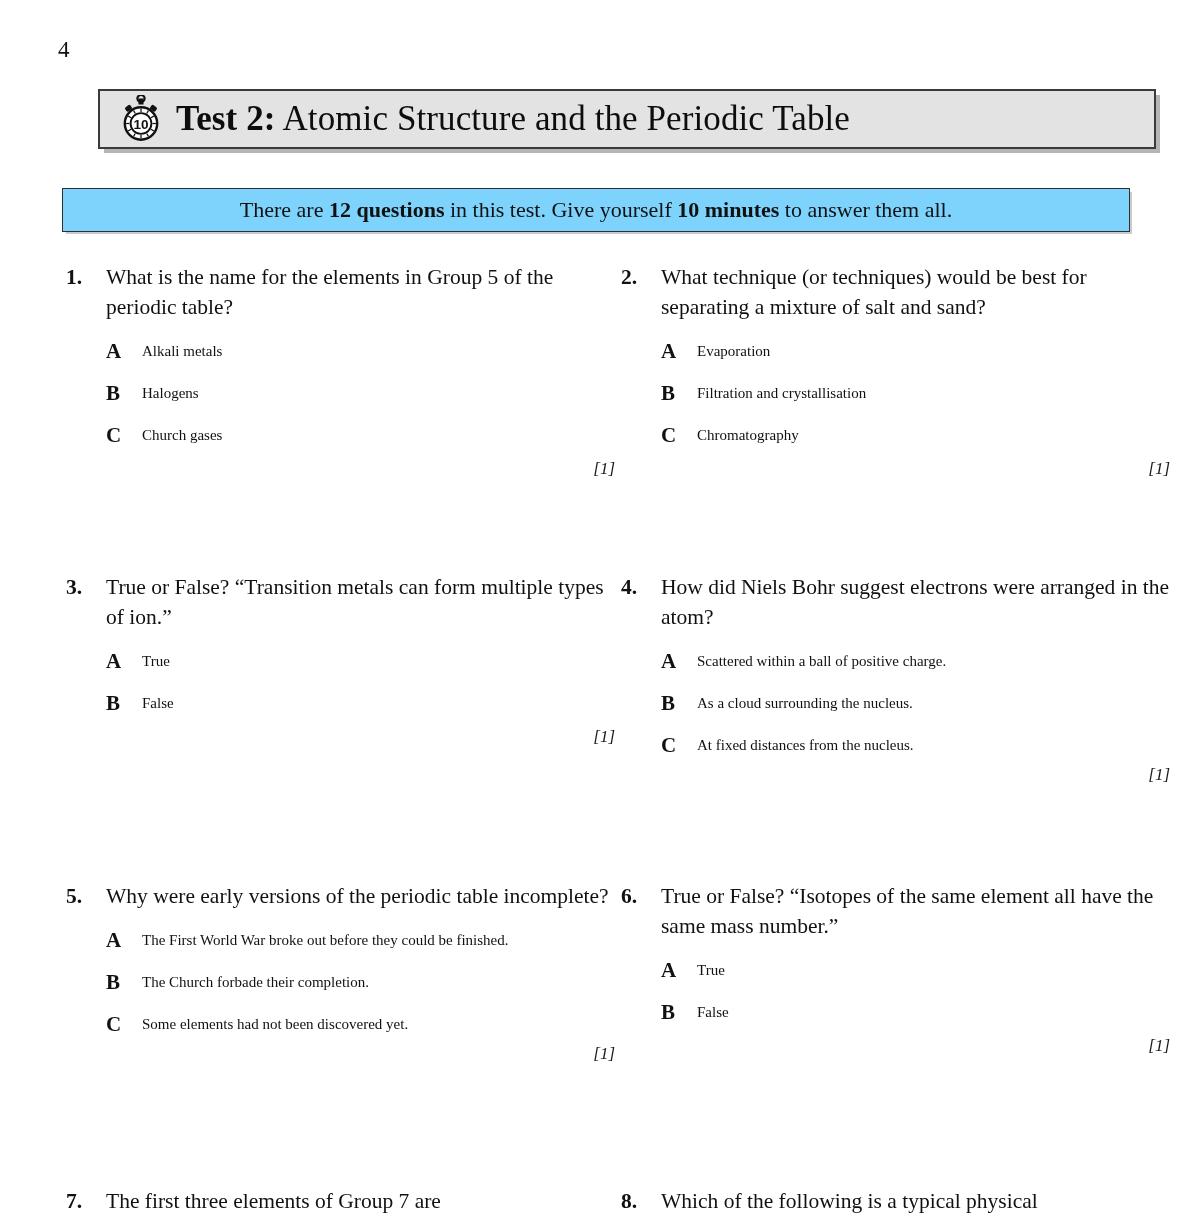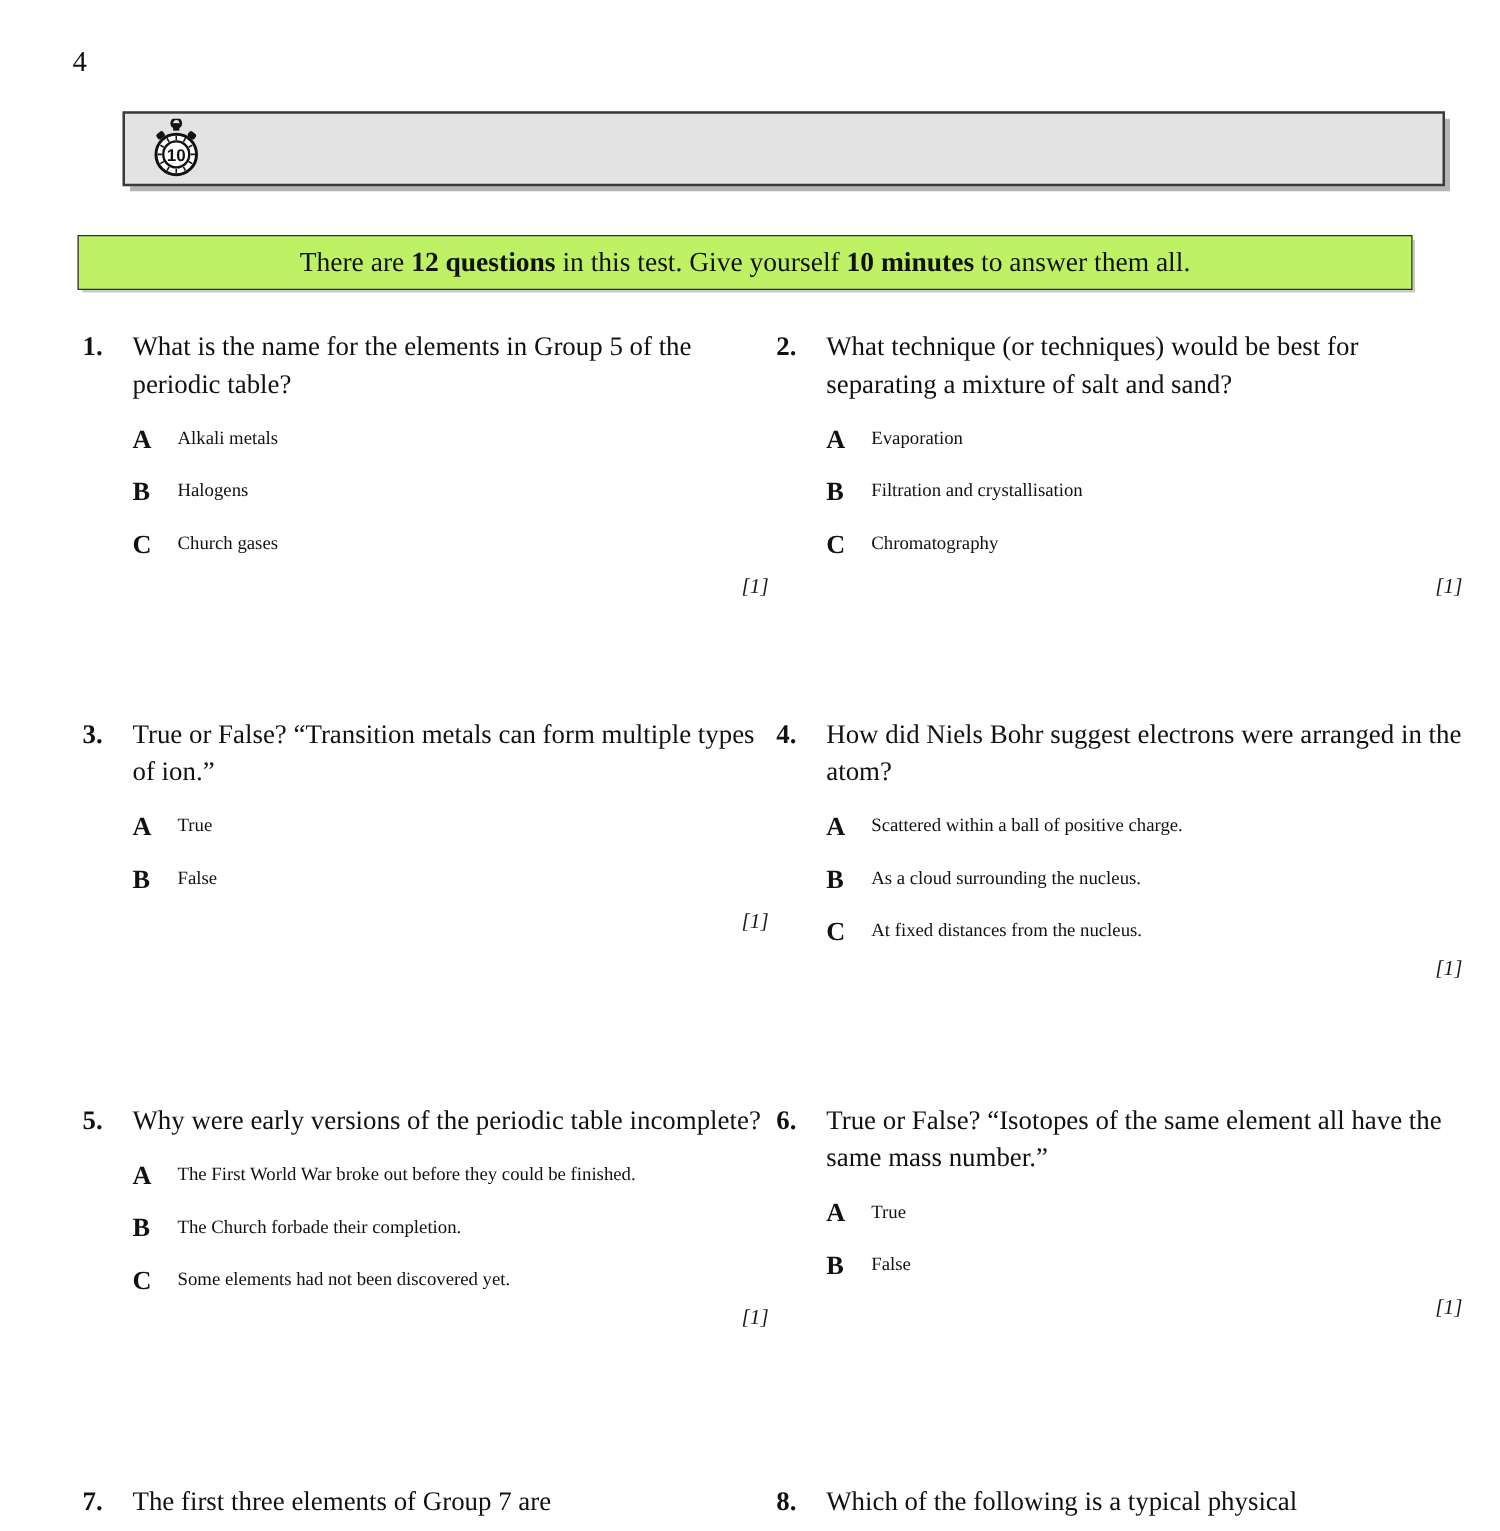--- a/index.html
+++ b/index.html
@@ -68,21 +68,21 @@
     font-weight: bold;
   }
 
   
   .instruction-box {
     position: absolute;
     left: 62px;
     top: 188px;
     width: 1068px;
     height: 44px;
-    background: #bef264;
+    background: #7dd3fc;
     border: 1.5px solid #2f2f2f;
     box-shadow: 3px 3px 0 -1px rgba(150,150,150,0.5);
     display: flex;
     align-items: center;
     justify-content: center;
     box-sizing: border-box;
   }
   .instruction-text {
     font-size: 22px;
     color: #111;
@@ -206,20 +206,21 @@
           <line x1="8.1" y1="28.5" x2="11.5" y2="28.5"></line>
           <line x1="10.2" y1="21.1" x2="13.1" y2="22.8"></line>
           <line x1="15.6" y1="15.6" x2="17.3" y2="18.5"></line>
         </g>
 
         <circle cx="23" cy="28.5" r="10.4" fill="#ffffff" stroke="#111" stroke-width="1.9"></circle>
 
         <text x="23" y="33.6" text-anchor="middle" font-family="'Liberation Sans', sans-serif" font-size="13.6" font-weight="bold" fill="#111">10</text>
       </svg>
     </div>
+    <div class="title-text"><span class="strong">Test 2:</span><span> Atomic Structure and the Periodic Table</span></div>
   </div>
 
   <div class="instruction-box">
     <div class="instruction-text"><span>There are </span><b>12 questions</b><span> in this test.  Give yourself </span><b>10 minutes</b><span> to answer them all.</span></div>
   </div>
 
   <div class="questions">
 
     <div class="q-row">
       <div class="q-col left">

